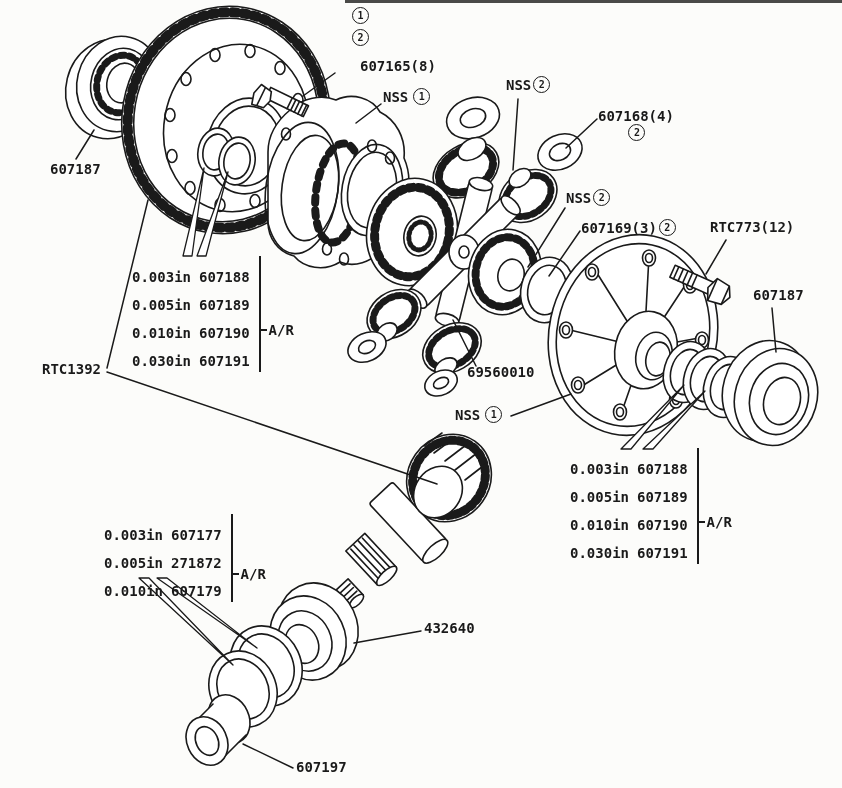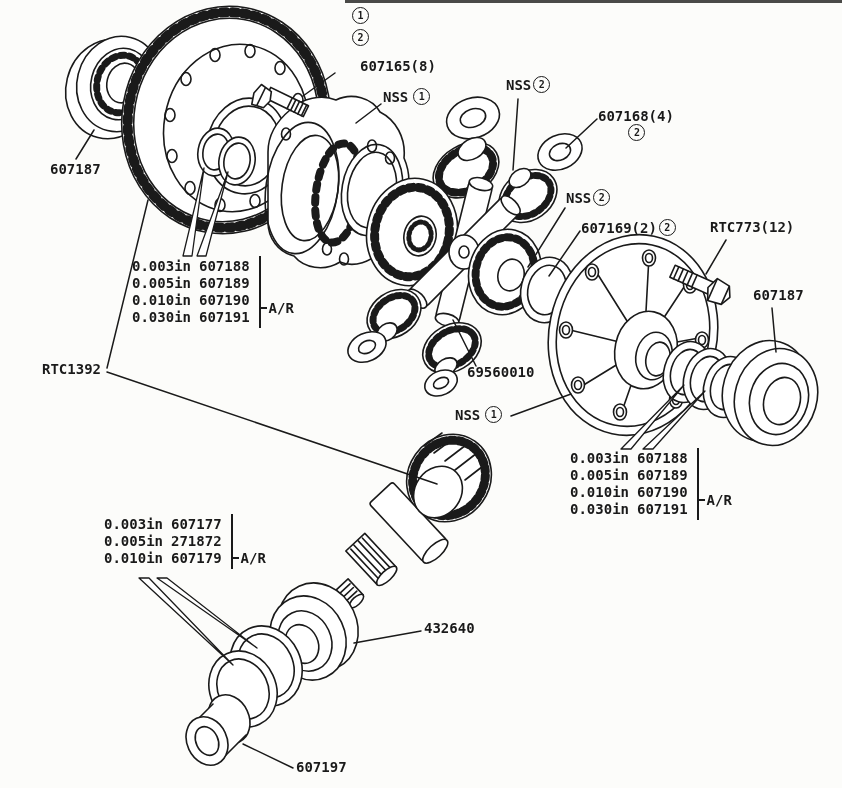--- a/index.html
+++ b/index.html
@@ -9,21 +9,21 @@
   .scanbar{position:absolute;left:345px;top:0;width:497px;height:3px;background:#4a4a48;}
   .lbl{position:absolute;font:700 14px/16px "DejaVu Sans Mono",monospace;color:#1a1a1a;
        white-space:nowrap;display:flex;align-items:center;}
   .mk{display:inline-flex;width:15px;height:15px;border:1.6px solid #1a1a1a;border-radius:50%;
       align-items:center;justify-content:center;font:700 10px "DejaVu Sans Mono",monospace;
       flex:0 0 auto;background:#fcfcfa;}
   .gap{margin-left:5px;} .tight{margin-left:2px;}
   .legend-row .mk{margin-right:4px;}
   .shimtable{position:absolute;display:flex;align-items:center;}
   .shimtable .rows{display:flex;flex-direction:column;}
-  .shimtable .row{display:flex;font:700 14px/17px "DejaVu Sans Mono",monospace;}
+  .shimtable .row{display:flex;font:700 14px/17px "DejaVu Sans Mono",monospace;margin-top:11px;}
   .shimtable .row .size{margin-right:8px;}
   .shimtable .bracket{align-self:stretch;width:4px;border-right:2px solid #1a1a1a;margin:-2px 0 -2px 5px;}
   .shimtable .ar{display:flex;align-items:center;font:700 14px "DejaVu Sans Mono",monospace;margin-top:32px;}
   .shimtable .ar::before{content:"";display:inline-block;width:6px;height:2px;background:#1a1a1a;margin-right:2px;}
 </style>
 </head>
 <body>
 
 <div class="canvas">
   <div class="scanbar"></div>
@@ -287,21 +287,21 @@
     <span class="mk tight">2</span>
   </div>
   <div class="lbl" style="left:50px;top:161px;">
     <span>607187</span>
   </div>
   <div class="lbl" style="left:566px;top:189px;">
     <span>NSS</span>
     <span class="mk tight">2</span>
   </div>
   <div class="lbl" style="left:581px;top:219px;">
-    <span>607169(2)</span>
+    <span>607169(3)</span>
     <span class="mk tight">2</span>
   </div>
   <div class="lbl" style="left:710px;top:219px;">
     <span>RTC773(12)</span>
   </div>
   <div class="lbl" style="left:753px;top:287px;">
     <span>607187</span>
   </div>
   <div class="lbl" style="left:42px;top:361px;">
     <span>RTC1392</span>

